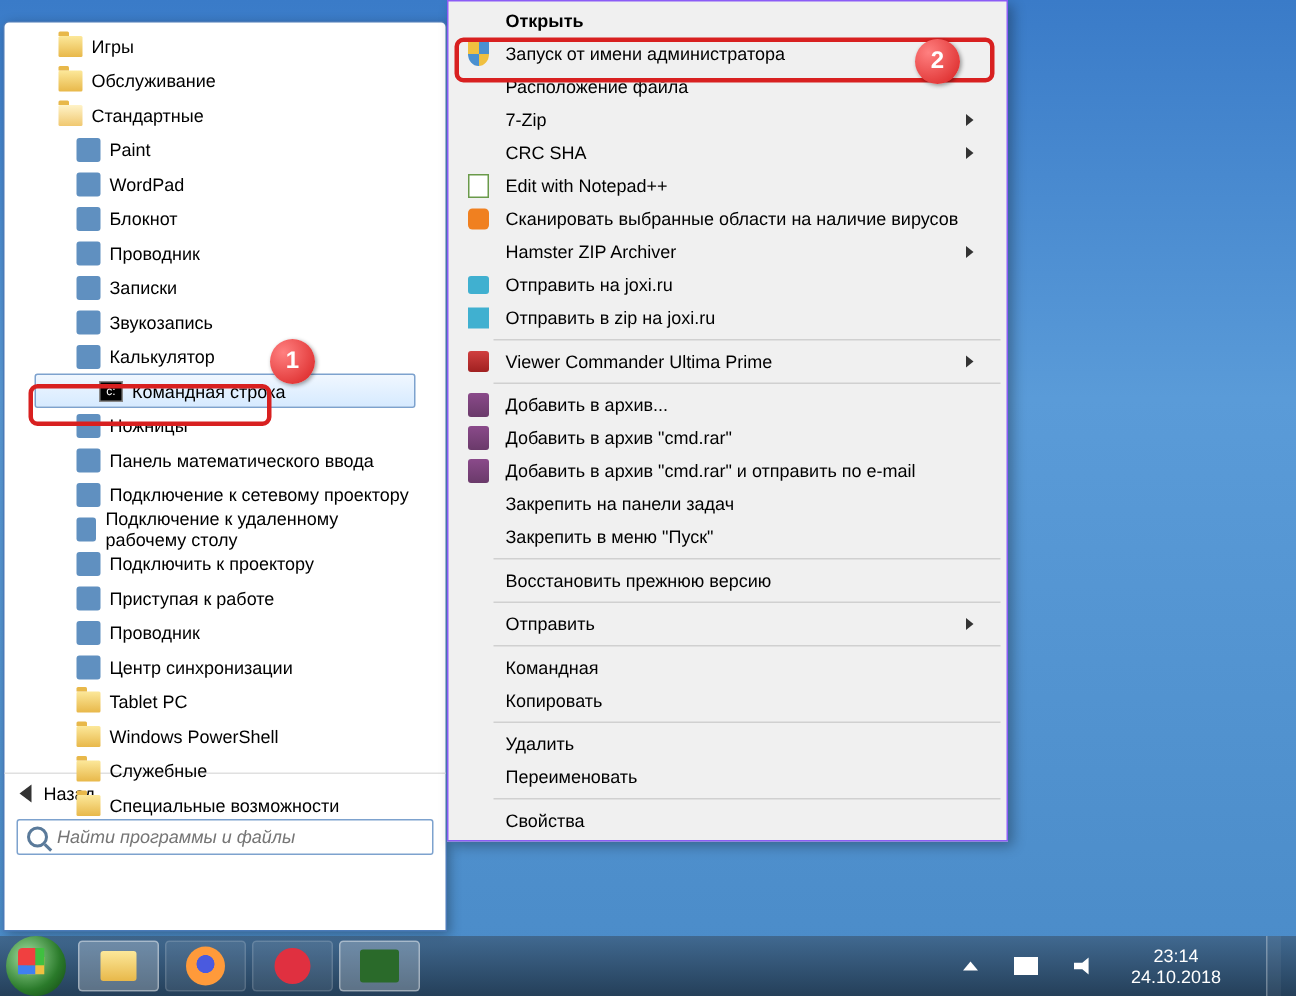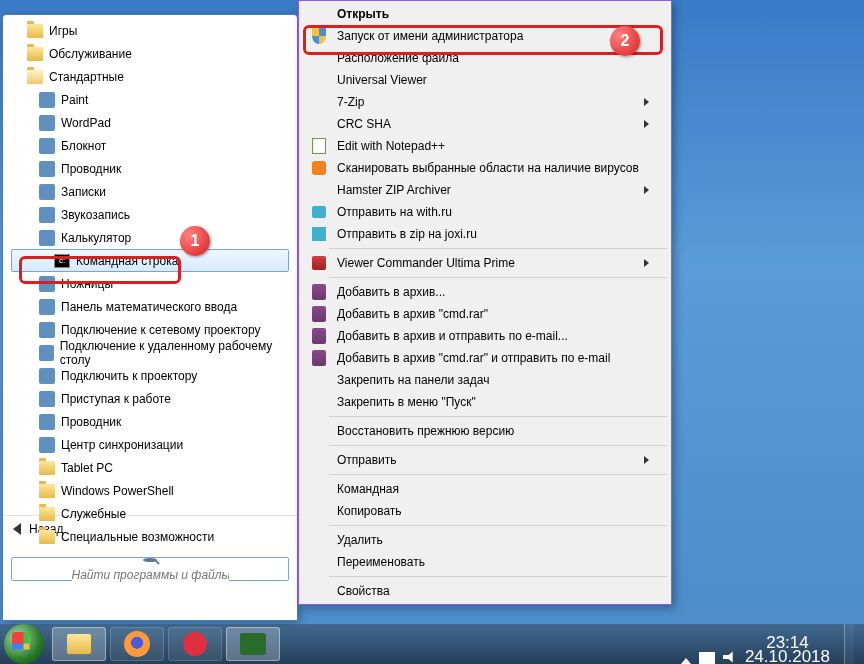--- a/index.html
+++ b/index.html
@@ -19,21 +19,21 @@
   left: 2px;
   top: 14px;
   width: 296px;
   height: 607px;
   background: #fff;
   border: 1px solid #4a7ab8;
   border-radius: 4px 4px 0 0;
   box-shadow: 2px 2px 8px rgba(0,0,0,0.3);
 }
 .start-list {
-  padding: 4px 4px;
+  padding: 4px 16px;
   height: 500px;
   overflow: visible;
 }
 .start-item {
   display: flex;
   align-items: center;
   height: 23px;
   padding: 0 6px 0 20px;
   cursor: pointer;
   gap: 6px;
@@ -84,30 +84,29 @@
   border-top: 1px solid #e0e0e0;
   cursor: pointer;
 }
 .back-arrow {
   width: 0; height: 0;
   border-top: 6px solid transparent;
   border-bottom: 6px solid transparent;
   border-right: 8px solid #333;
 }
 .search-box {
-  margin: 16px 8px 8px 8px;
+  margin: 5px 8px 8px 8px;
   height: 24px;
   border: 1px solid #7da2ce;
   border-radius: 2px;
   display: flex;
   align-items: center;
   padding: 0 6px;
   gap: 6px;
   background: #fff;
-  flex-direction: column;
 }
 .search-icon {
   width: 14px; height: 14px;
   border: 2px solid #5a7a9a;
   border-radius: 50%;
   position: relative;
 }
 .search-icon::after {
   content: "";
   position: absolute;
@@ -241,24 +240,24 @@
   align-items: center;
   justify-content: center;
 }
 .task-btn.active {
   background: rgba(255,255,255,0.25);
   border-color: rgba(255,255,255,0.4);
 }
 .tray {
   margin-left: auto;
   display: flex;
-  align-items: flex-end;
-  gap: 8px;
+  align-items: center;
+  gap: 24px;
   color: #fff;
-  font-size: 17px;
+  font-size: 12px;
   padding-right: 6px;
 }
 .tray-time { text-align: center; line-height: 14px; }
 .tray-chevron {
   width: 0; height: 0;
   border-left: 5px solid transparent;
   border-right: 5px solid transparent;
   border-bottom: 6px solid #fff;
 }
 .flag-icon { width:16px; height:12px; background:#fff; position:relative; }
@@ -388,24 +387,20 @@
           <span class="shield-icon"></span>
         </span>
         <span class="ctx-label">Запуск от имени администратора</span>
       </div>
       <div class="ctx-item">
         <span class="ctx-icon-slot"></span>
         <span class="ctx-label">Расположение файла</span>
       </div>
       <div class="ctx-item">
         <span class="ctx-icon-slot"></span>
-        <span class="ctx-label">Universal Viewer</span>
-      </div>
-      <div class="ctx-item">
-        <span class="ctx-icon-slot"></span>
         <span class="ctx-label">7-Zip</span>
         <span class="arrow"></span>
       </div>
       <div class="ctx-item">
         <span class="ctx-icon-slot"></span>
         <span class="ctx-label">CRC SHA</span>
         <span class="arrow"></span>
       </div>
       <div class="ctx-item">
         <span class="ctx-icon-slot">
@@ -421,21 +416,21 @@
       </div>
       <div class="ctx-item">
         <span class="ctx-icon-slot"></span>
         <span class="ctx-label">Hamster ZIP Archiver</span>
         <span class="arrow"></span>
       </div>
       <div class="ctx-item">
         <span class="ctx-icon-slot">
           <span class="joxi-icon"></span>
         </span>
-        <span class="ctx-label">Отправить на with.ru</span>
+        <span class="ctx-label">Отправить на joxi.ru</span>
       </div>
       <div class="ctx-item">
         <span class="ctx-icon-slot">
           <span class="joxi-zip-icon"></span>
         </span>
         <span class="ctx-label">Отправить в zip на joxi.ru</span>
       </div>
       <div class="ctx-sep"></div>
       <div class="ctx-item">
         <span class="ctx-icon-slot">
@@ -449,26 +444,20 @@
         <span class="ctx-icon-slot">
           <span class="winrar-icon"></span>
         </span>
         <span class="ctx-label">Добавить в архив...</span>
       </div>
       <div class="ctx-item">
         <span class="ctx-icon-slot">
           <span class="winrar-icon"></span>
         </span>
         <span class="ctx-label">Добавить в архив "cmd.rar"</span>
-      </div>
-      <div class="ctx-item">
-        <span class="ctx-icon-slot">
-          <span class="winrar-icon"></span>
-        </span>
-        <span class="ctx-label">Добавить в архив и отправить по e-mail...</span>
       </div>
       <div class="ctx-item">
         <span class="ctx-icon-slot">
           <span class="winrar-icon"></span>
         </span>
         <span class="ctx-label">Добавить в архив "cmd.rar" и отправить по e-mail</span>
       </div>
       <div class="ctx-item">
         <span class="ctx-icon-slot"></span>
         <span class="ctx-label">Закрепить на панели задач</span>

